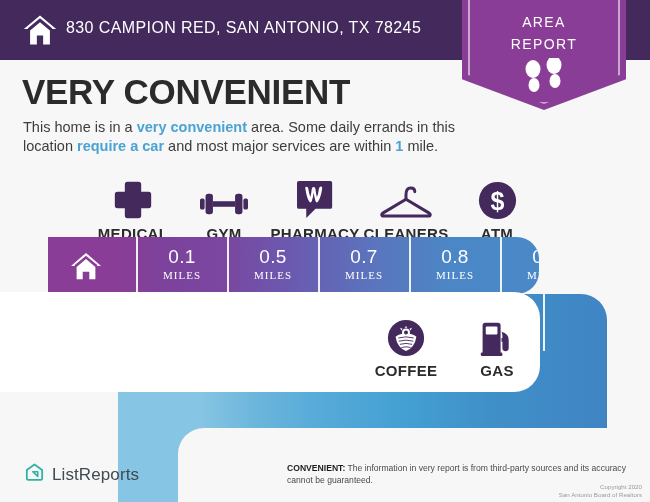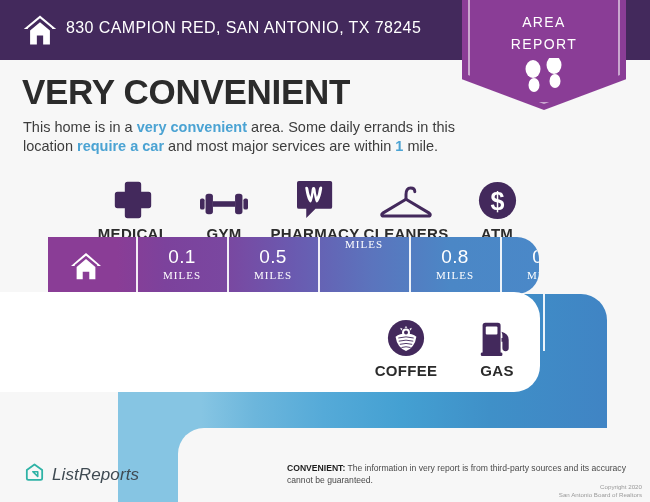--- a/index.html
+++ b/index.html
@@ -97,21 +97,21 @@
     box-sizing:border-box;
   }
   .seg .num{font-size:19px;margin-top:9px;font-weight:400;letter-spacing:.3px;}
   .seg .mi{font-size:11px;letter-spacing:1px;margin-top:1px;font-family:Liberation Serif, serif;}
   .bar-home{
     position:absolute;left:22px;top:14px;width:32px;height:30px;
   }
 
   
   .lr-logo{position:absolute;left:24px;top:462px;display:flex;align-items:center;gap:7px;}
-  .lr-text{font-size:17px;color:#3f4a52;letter-spacing:.1px;font-style:italic;}
+  .lr-text{font-size:17px;color:#3f4a52;letter-spacing:.1px;}
   .disclaimer{
     position:absolute;left:287px;top:463px;width:352px;
     font-size:8.6px;color:#4a4a4a;line-height:11.5px;
   }
   .disclaimer b{color:#1d1d1d;}
   .copyright{
     position:absolute;right:8px;top:483px;width:300px;text-align:right;
     font-size:6.2px;color:#9a9a9a;line-height:8px;
   }
 </style>
@@ -213,20 +213,21 @@
     </span>
     <div class="seg" style="left:88px;">
       <div class="num">0.1</div>
       <div class="mi">MILES</div>
     </div>
     <div class="seg" style="left:179px;">
       <div class="num">0.5</div>
       <div class="mi">MILES</div>
     </div>
     <div class="seg" style="left:270px;">
+      <div class="num">0.7</div>
       <div class="mi">MILES</div>
     </div>
     <div class="seg" style="left:361px;">
       <div class="num">0.8</div>
       <div class="mi">MILES</div>
     </div>
     <div class="seg" style="left:452px;">
       <div class="num">0.8</div>
       <div class="mi">MILES</div>
     </div>

